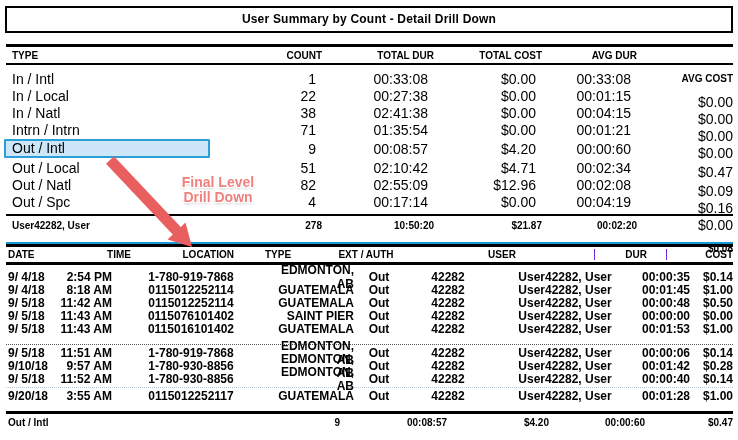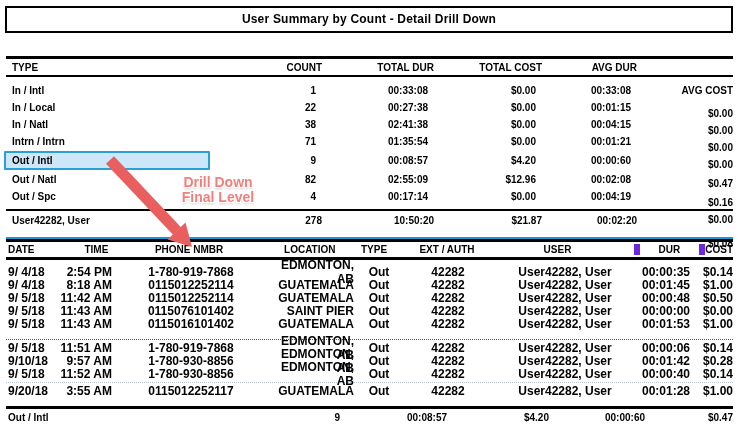--- a/index.html
+++ b/index.html
@@ -11,35 +11,35 @@
     color:#000;
     overflow:hidden;
   }
   .title-box{
     position:absolute;left:5px;top:6px;width:724px;height:23px;
     border:2px solid #000;
     text-align:center;line-height:23px;
     font-size:12px;font-weight:bold;
     letter-spacing:.2px;
   }
-  .t1{position:absolute;left:6px;top:56px;width:727px;}
+  .t1{position:absolute;left:6px;top:44px;width:727px;}
   .row{display:flex;align-items:center;}
   
   .c-type{width:225px;text-align:left;white-space:nowrap;}
   .c-count{width:85px;text-align:right;}
   .c-tdur{width:112px;text-align:right;}
   .c-tcost{width:108px;text-align:right;}
   .c-adur{width:95px;text-align:right;}
   .c-acost{flex:1;text-align:right;margin-top:46px;}
   .t1-header{
     border-top:3px solid #000;border-bottom:2px solid #000;
     height:16px;font-size:10px;font-weight:bold;
   }
   .t1-rows{padding-top:5px;}
-  .t1-rows .row{height:17px;font-size:10px;font-weight:bold;align-items:center;}
+  .t1-rows .row{height:17px;font-size:14px;font-weight:normal;align-items:center;}
   .t1-rows .row .c-type span{padding-left:6px;display:inline-block;}
   .t1-rows .row.highlighted{height:21px;}
   .t1-rows .row.highlighted .c-type span{
     display:block;width:196px;
     background:#cde7f8;
     border:2px solid #2d9fd8;
     border-radius:1px;
     height:15px;line-height:15px;
     margin-left:-2px;
   }
@@ -62,21 +62,21 @@
   .d-type{width:50px;text-align:center;}
   .d-ext{width:88px;text-align:center;}
   .d-user{width:146px;text-align:center;}
   .d-dur{width:52px;text-align:right;}
   .d-cost{flex:1;text-align:right;}
   .t2-header{
     height:15px;font-size:10px;font-weight:bold;
     border-bottom:3px solid #000;
     gap:19px;
   }
-  .t2-header .vd{border-left:6px solid #6d28d9;}
+  .t2-header .vd{border-left:1px solid #6d28d9;}
   .t2-rows{padding-top:5px;}
   .t2-rows .row{height:13px;font-size:12px;font-weight:bold;}
   .t2-rows .row.page-break{
     margin-top:9px;border-top:1px dotted #555;padding-top:1px;
   }
   .t2-rows .row.page-break-light{
     margin-top:2px;border-top:1px dotted #b9c6d0;padding-top:1px;
   }
   .t2-footer{
     margin-top:9px;border-top:3px solid #000;
@@ -156,20 +156,28 @@
           <div class="c-type">
             <span>Out / Intl</span>
           </div>
           <div class="c-count">9</div>
           <div class="c-tdur">00:08:57</div>
           <div class="c-tcost">$4.20</div>
           <div class="c-adur">00:00:60</div>
           <div class="c-acost">$0.47</div>
         </div>
 
+        <div class="row">
+          <div class="c-type"><span>Out / Local</span></div>
+          <div class="c-count">51</div>
+          <div class="c-tdur">02:10:42</div>
+          <div class="c-tcost">$4.71</div>
+          <div class="c-adur">00:02:34</div>
+          <div class="c-acost">$0.09</div>
+        </div>
 
         <div class="row">
           <div class="c-type"><span>Out / Natl</span></div>
           <div class="c-count">82</div>
           <div class="c-tdur">02:55:09</div>
           <div class="c-tcost">$12.96</div>
           <div class="c-adur">00:02:08</div>
           <div class="c-acost">$0.16</div>
         </div>
 
@@ -190,21 +198,20 @@
       <div class="c-tcost">$21.87</div>
       <div class="c-adur">00:02:20</div>
       <div class="c-acost">$0.08</div>
     </div>
 
     <div class="sep"></div>
 
     <div class="row t2-header">
       <div class="d-date">DATE</div>
       <div class="d-time">TIME</div>
-      <div class="d-phone">PHONE NMBR</div>
       <div class="d-loc">LOCATION</div>
       <div class="d-type">TYPE</div>
       <div class="d-ext">EXT / AUTH</div>
       <div class="d-user">USER</div>
       <div class="d-dur vd">DUR</div>
       <div class="d-cost vd">COST</div>
     </div>
 
     <div class="t2-rows">
 
@@ -325,17 +332,17 @@
       <div class="f-adur">00:00:60</div>
       <div class="f-acost">$0.47</div>
     </div>
   </div>
 
   <svg class="arrow-svg" viewBox="0 0 120 112">
     <line x1="18" y1="10" x2="85" y2="81" stroke="#e95f5f" stroke-width="11"></line>
     <polygon points="100,97 75.5,89.5 93.5,72.5" fill="#e95f5f"></polygon>
   </svg>
   <div class="annotation">
+    <div>Final Level</div>
     <div>Drill Down</div>
-    <div>Final Level</div>
   </div>
 
 </div>
 
 </body></html>

